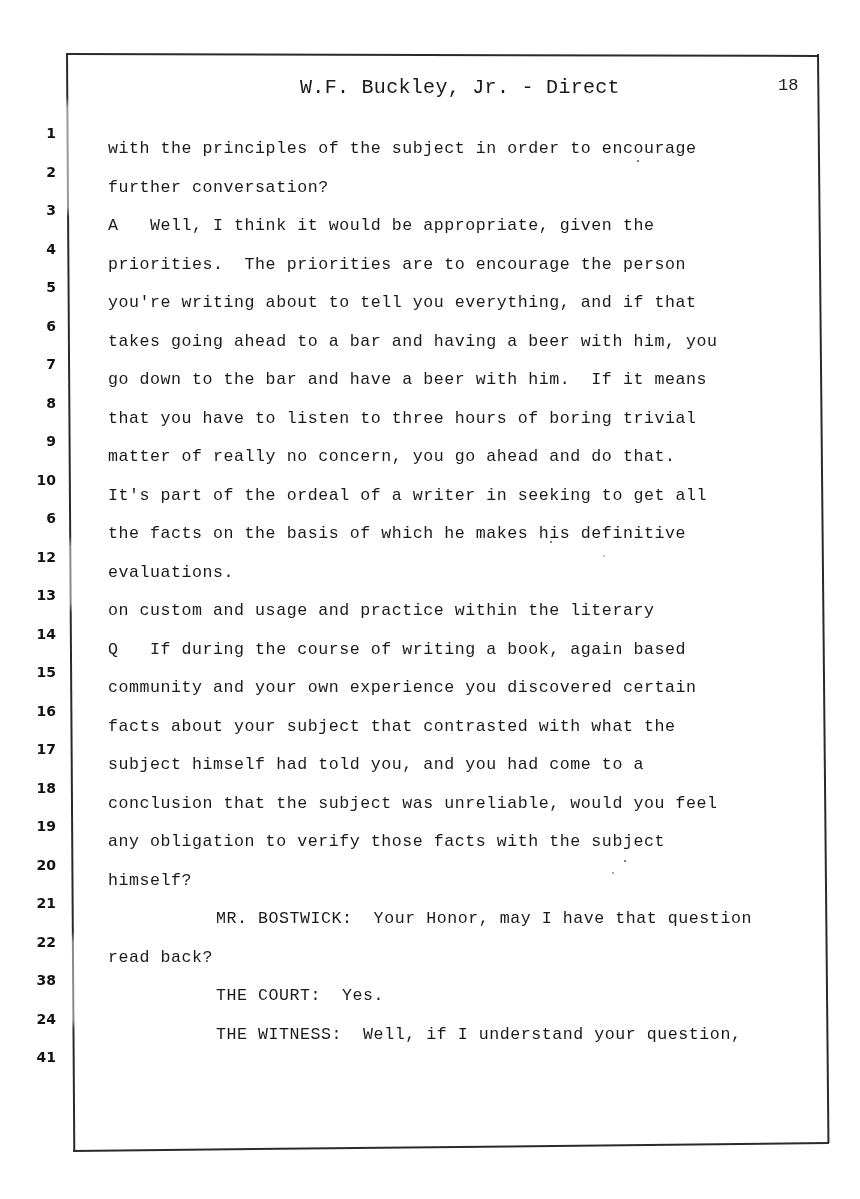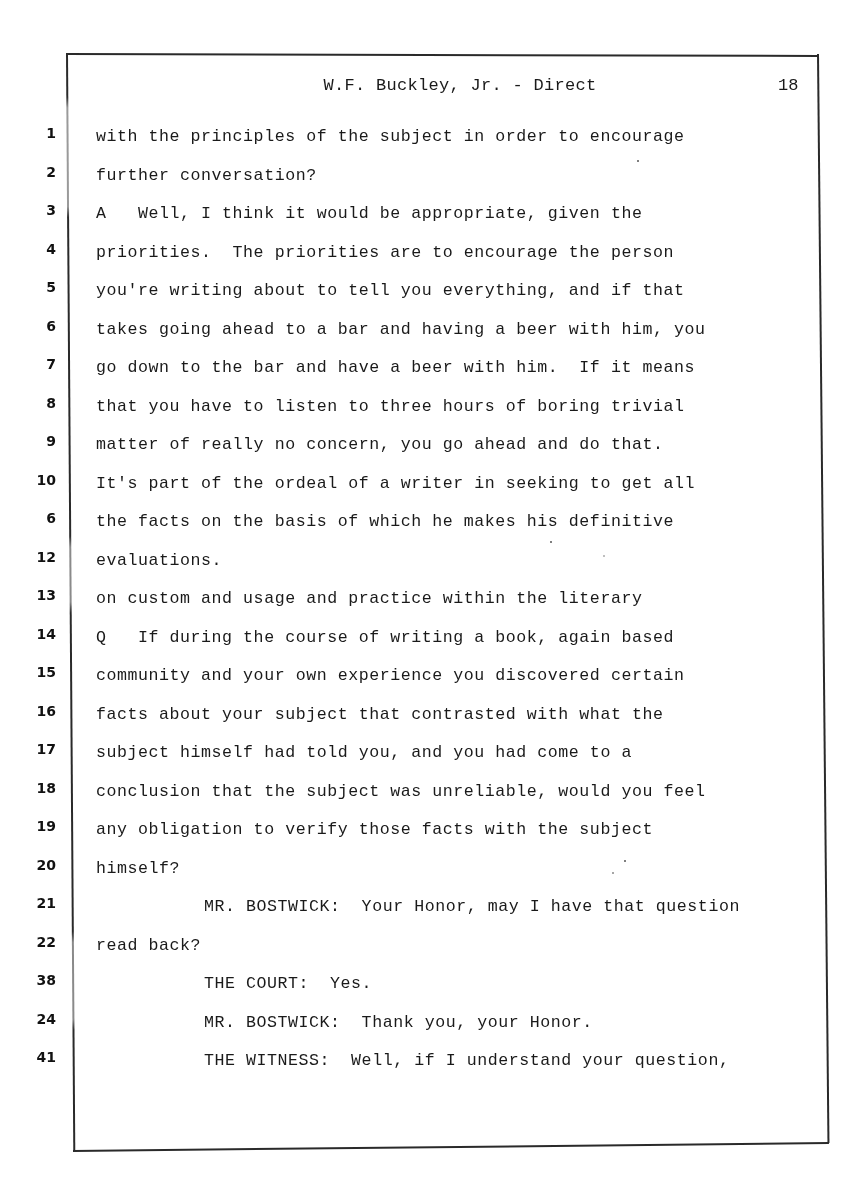--- a/index.html
+++ b/index.html
@@ -51,21 +51,21 @@
       width: 756px; height: 2px;
       background: #2a2a2a;
       transform: rotate(-0.6deg);
       transform-origin: left center;
     }
     .header-title {
       position: absolute;
       left: 300px; top: 76px;
       width: 320px;
       text-align: center;
-      font-size: 17px;
+      font-size: 20px;
       letter-spacing: 0.3px;
       white-space: nowrap;
     }
     .page-number {
       position: absolute;
       left: 778px; top: 76px;
       font-size: 17px;
     }
     .line-numbers {
       position: absolute;
@@ -80,21 +80,21 @@
       font-family: "DejaVu Sans", sans-serif;
       font-weight: bold;
       font-size: 14px;
       text-align: right;
       color: #111;
     }
     .transcript {
       position: absolute;
       left: 92px; top: 121px;
       width: 730px;
-      margin: 4px; padding: 0;
+      margin: 16px; padding: 0;
       list-style: none;
     }
     .transcript li {
       height: 38.5px;
       line-height: 24px;
       font-size: 16.6px;
       letter-spacing: 0.55px;
       white-space: pre;
     }
     .transcript li.indent {
@@ -166,21 +166,20 @@
     <li>Q   If during the course of writing a book, again based</li>
     <li>community and your own experience you discovered certain</li>
     <li>facts about your subject that contrasted with what the</li>
     <li>subject himself had told you, and you had come to a</li>
     <li>conclusion that the subject was unreliable, would you feel</li>
     <li>any obligation to verify those facts with the subject</li>
     <li>himself?</li>
     <li class="indent">MR. BOSTWICK:  Your Honor, may I have that question</li>
     <li>read back?</li>
     <li class="indent">THE COURT:  Yes.</li>
-    <li class="indent">MR. BOSTWICK:  Thank you, your Honor.</li>
     <li class="indent">THE WITNESS:  Well, if I understand your question,</li>
   </ol>
 
   <span class="speck" style="left:637px; top:160px;"></span>
   <span class="speck" style="left:550px; top:541px;"></span>
   <span class="speck" style="left:603px; top:555px; background:#aaa;"></span>
   <span class="speck" style="left:624px; top:860px;"></span>
   <span class="speck" style="left:612px; top:872px; background:#888;"></span>
 </div>
 

